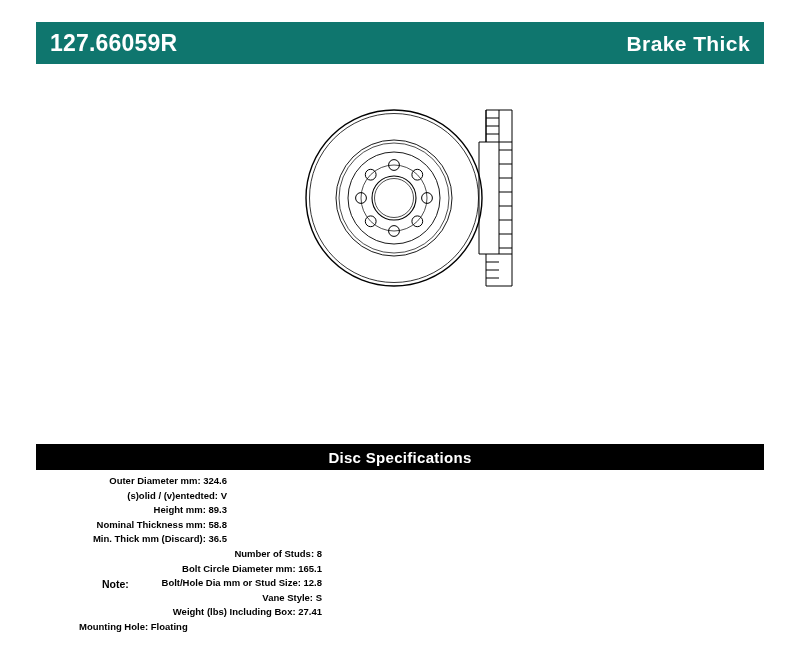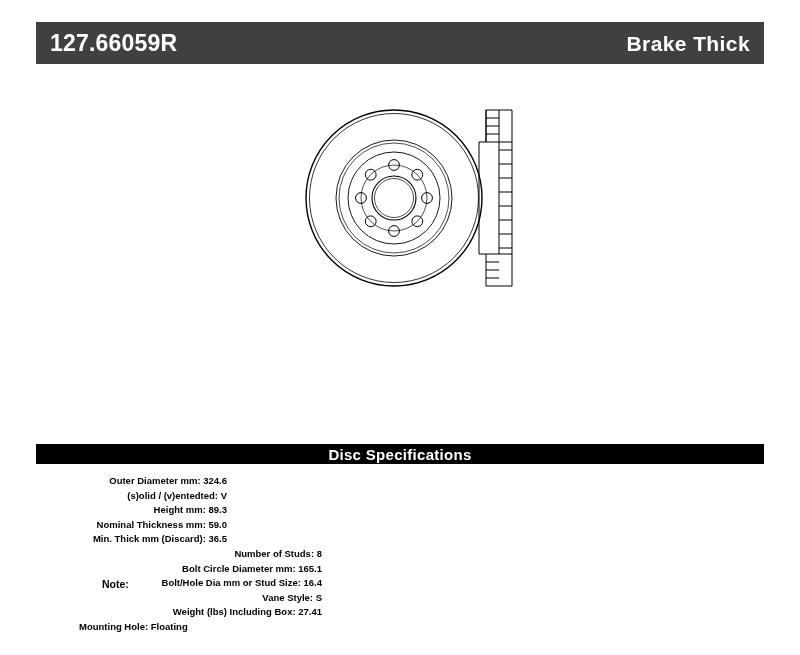--- a/index.html
+++ b/index.html
@@ -17,21 +17,21 @@
     overflow: hidden;
   }
 
   
   .header-bar {
     position: absolute;
     left: 36px;
     top: 22px;
     width: 728px;
     height: 42px;
-    background: #404040;
+    background: #0f766e;
     color: #ffffff;
     display: flex;
     align-items: center;
     justify-content: space-between;
     padding: 0 14px;
   }
   .part-number {
     font-size: 23px;
     font-weight: bold;
     letter-spacing: 0.2px;
@@ -62,21 +62,21 @@
     left: 420px;
     top: 24px;
   }
 
   
   .spec-title-bar {
     position: absolute;
     left: 36px;
     top: 444px;
     width: 728px;
-    height: 20px;
+    height: 26px;
     background: #000000;
     color: #ffffff;
     display: flex;
     align-items: center;
     justify-content: center;
   }
   .spec-title {
     font-size: 15px;
     font-weight: bold;
     letter-spacing: 0.3px;
@@ -210,28 +210,28 @@
 <div class="spec-title-bar">
   <span class="spec-title">Disc Specifications</span>
 </div>
 
 <div class="spec-columns">
 
   <div class="spec-col spec-col-left">
     <div class="spec-line">Outer Diameter mm: 324.6</div>
     <div class="spec-line">(s)olid / (v)entedted: V</div>
     <div class="spec-line">Height mm: 89.3</div>
-    <div class="spec-line">Nominal Thickness mm: 59.0</div>
+    <div class="spec-line">Nominal Thickness mm: 58.8</div>
     <div class="spec-line">Min. Thick mm (Discard): 36.5</div>
   </div>
 
   <div class="spec-col spec-col-mid">
     <div class="spec-line">Number of Studs: 8</div>
     <div class="spec-line">Bolt Circle Diameter mm: 165.1</div>
-    <div class="spec-line">Bolt/Hole Dia mm or Stud Size: 16.4</div>
+    <div class="spec-line">Bolt/Hole Dia mm or Stud Size: 12.8</div>
     <div class="spec-line">Vane Style: S</div>
     <div class="spec-line">Weight (lbs) Including Box: 27.41</div>
   </div>
 
   <div class="spec-col spec-col-right">
     <div class="spec-line">Mounting Hole: Floating</div>
   </div>
 
 </div>
 

